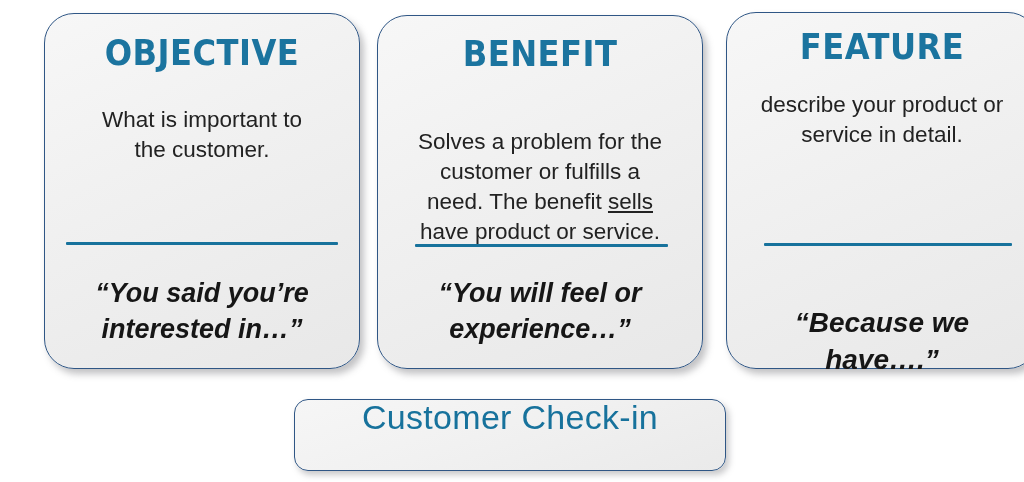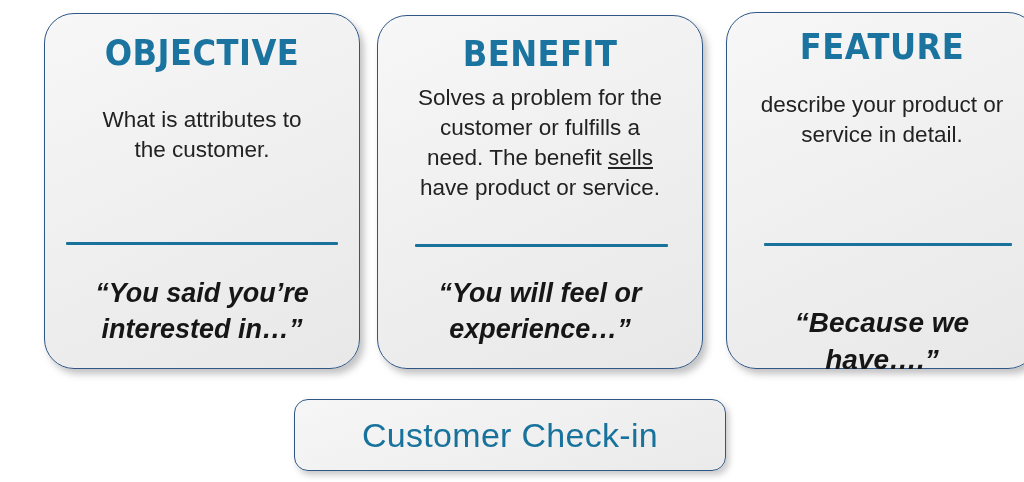--- a/index.html
+++ b/index.html
@@ -30,21 +30,21 @@
     border: 1.6px solid #2f5685;
     border-radius: 30px;
     box-shadow: 4px 5px 7px rgba(120,120,125,0.45);
     padding: 0;
     display: flex;
     flex-direction: column;
     align-items: center;
     margin-left: 32px;
   }
   .card-1 { left: 12px;  top: 13px; width: 316px; height: 356px; }
-  .card-2 { left: 345px; top: 15px; width: 326px; height: 354px; }
+  .card-2 { left: 345px; top: 15px; width: 326px; height: 354px; gap: 44px; }
   .card-3 { left: 694px; top: 12px; width: 312px; height: 357px; }
 
   .card-title {
     color: #1b749f;
     font-family: "DejaVu Sans", sans-serif;
     font-weight: bold;
     font-size: 35px;
     letter-spacing: 0.5px;
     line-height: 1;
     text-align: center;
@@ -104,42 +104,41 @@
     left: 294px;
     top: 399px;
     width: 432px;
     height: 72px;
     box-sizing: border-box;
     background: linear-gradient(160deg, #f6f6f6 0%, #f1f1f1 45%, #eaeaea 100%);
     border: 1.8px solid #2f5685;
     border-radius: 14px;
     box-shadow: 3px 4px 6px rgba(120,120,125,0.40);
     display: flex;
-    align-items: center;
     justify-content: center;
   }
   .footer-label {
     color: #17729c;
     font-family: "Liberation Sans", sans-serif;
     font-size: 34px;
     line-height: 1;
     text-align: center;
     letter-spacing: 0.3px;
   }
 </style>
 </head>
 <body>
 
 <div id="diagram">
 
   <div class="card card-1">
     <div class="card-title">OBJECTIVE</div>
 
     <div class="card-body">
-      <div>What is attributes to</div>
+      <div>What is important to</div>
       <div>the customer.</div>
     </div>
 
     <div class="divider divider-1"></div>
 
     <div class="card-quote">
       <div>“You said you’re</div>
       <div>interested in…”</div>
     </div>
   </div>

